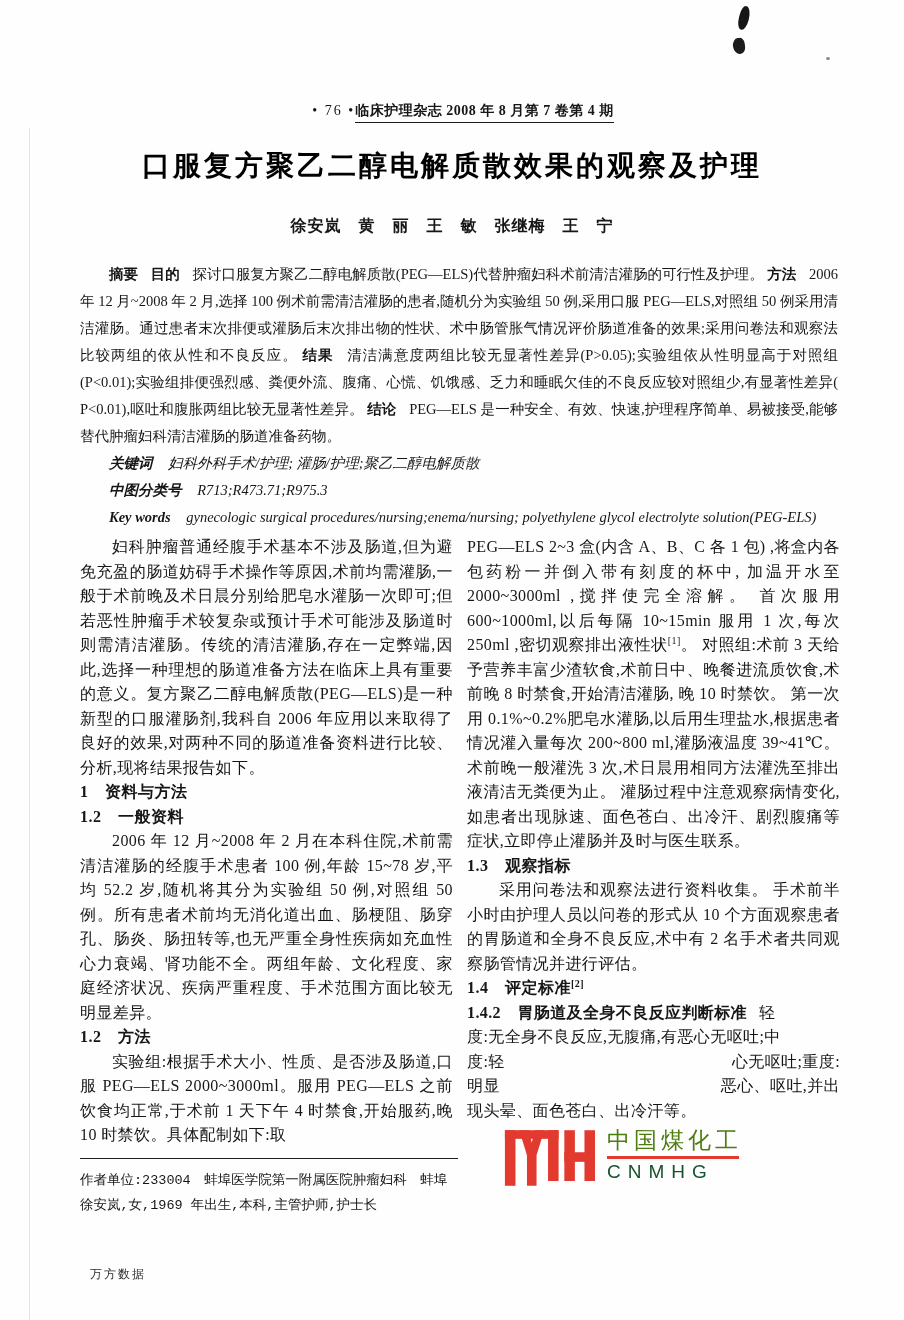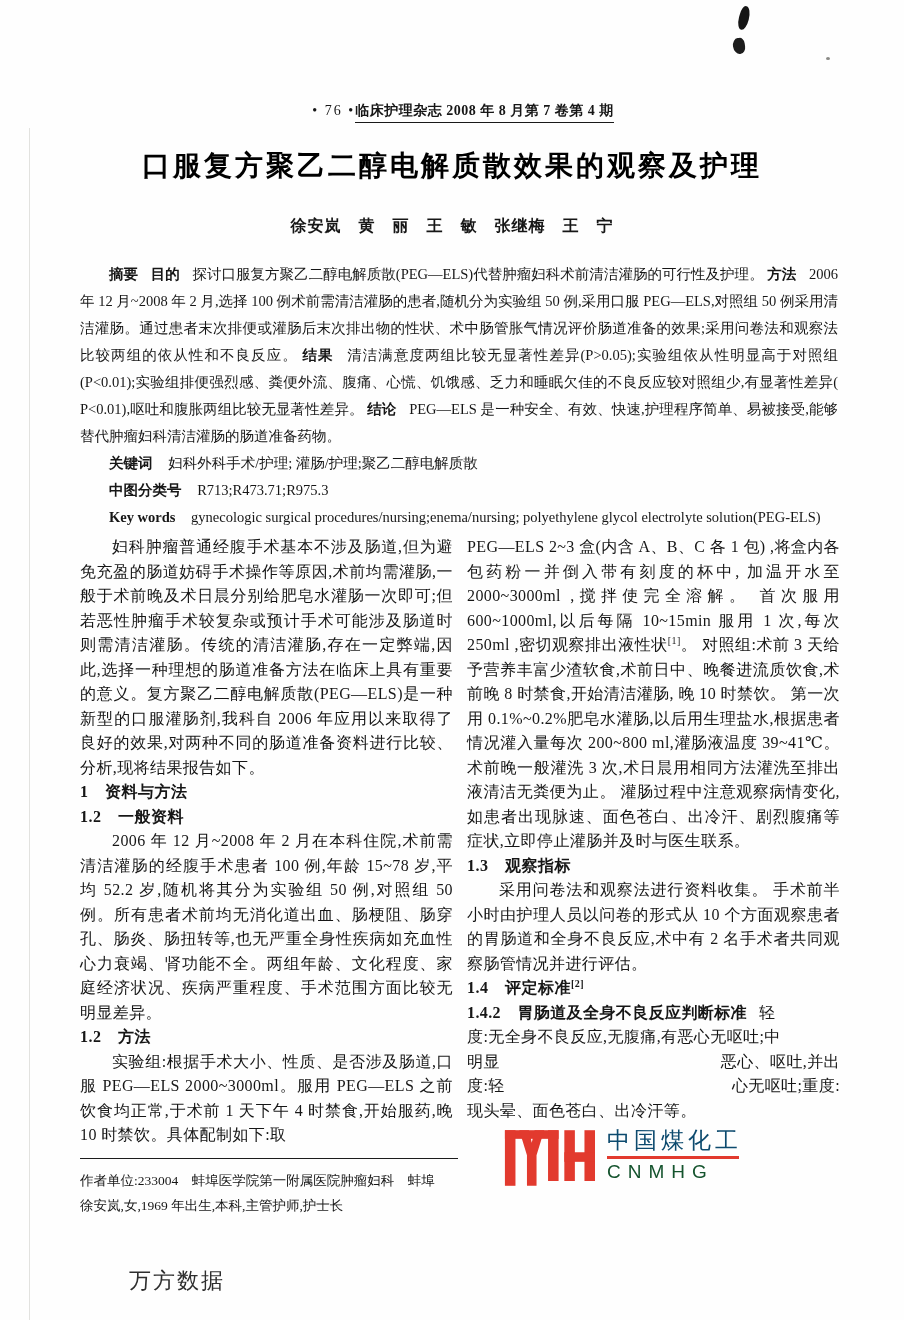--- a/index.html
+++ b/index.html
@@ -25,49 +25,49 @@
 
   .art-title{position:absolute;left:0;right:0;top:147px;text-align:center;font-size:28px;font-weight:bold;letter-spacing:3px;color:#000;}
   .authors{position:absolute;left:0;right:0;top:216px;text-align:center;font-size:16px;font-weight:bold;letter-spacing:1px;}
 
   
   .abs{position:absolute;left:80px;width:758px;top:261px;font-size:14.5px;line-height:27px;text-align:justify;}
   .abs p{margin:0;text-indent:2em;}
   .ab-label{font-weight:bold;}
   .gap-r{margin-right:9px;}
   .gap-l{}
-  .meta-line{padding-left:29px;}
+  .meta-line{padding-left:29px;font-style:italic;}
   .meta-line .lab{font-weight:bold;margin-right:12px;}
   .kw-en{font-family:"Liberation Serif",serif;}
 
   
   .cols{position:absolute;left:80px;top:511px;width:760px;display:flex;justify-content:space-between;}
   .col{width:373px;font-size:16px;line-height:24.5px;text-align:justify;letter-spacing:0.4px;margin-top:24px;}
   .col p{margin:0;}
   .col p.ind{text-indent:2em;}
   .col h3{margin:0;font-size:16px;line-height:24.5px;font-weight:bold;letter-spacing:0.5px;}
   sup{font-size:10px;line-height:0;}
   .runin{font-weight:bold;margin-right:12px;}
 
   
   .wline{display:flex;line-height:24.5px;white-space:nowrap;}
   .wline .gp{flex:1;}
 
   
   .footnote{position:absolute;left:80px;top:1158px;width:378px;border-top:1.5px solid #1c1c1c;padding-top:9px;font-size:13.5px;line-height:25px;}
-  .footnote p{margin:0;}
+  .footnote p{margin:0;font-family:Liberation Mono, monospace;}
 
   
   .wm{position:absolute;left:503px;top:1127px;display:flex;align-items:flex-start;}
   .wm-text{margin-left:12px;}
-  .wm-name{font-family:"Liberation Sans","DejaVu Sans",sans-serif;font-size:23px;color:#0c4a6e;letter-spacing:4px;line-height:26px;white-space:nowrap;}
+  .wm-name{font-family:"Liberation Sans","DejaVu Sans",sans-serif;font-size:23px;color:#4d7c0f;letter-spacing:4px;line-height:26px;white-space:nowrap;}
   .wm-rule{height:3px;background:#e23a2e;margin:3px 0 3px 0;width:132px;}
   .wm-sub{font-family:"Liberation Sans","DejaVu Sans",sans-serif;font-size:19px;color:#14532d;letter-spacing:7px;line-height:20px;}
 
-  .wanfang{position:absolute;left:90px;top:1266px;font-family:"Liberation Sans","DejaVu Sans",sans-serif;font-size:22px;color:#2e2e2e;letter-spacing:2px;margin-left:39px;}
+  .wanfang{position:absolute;left:90px;top:1266px;font-family:"Liberation Sans","DejaVu Sans",sans-serif;font-size:12px;color:#2e2e2e;letter-spacing:2px;}
 </style>
 </head>
 <body>
 
 <div class="page">
 
   <div class="edge-line"></div>
   <div class="blot1"></div>
   <div class="blot2"></div>
   <div class="speck"></div>
@@ -124,28 +124,28 @@
       <h3><span>1.4　评定标准</span><sup>[2]</sup></h3>
       <div>
         <div class="wline">
             <span class="runin">1.4.2　胃肠道及全身不良反应判断标准</span>
             <span>轻</span>
           </div>
         <div class="wline">
             <span>度:无全身不良反应,无腹痛,有恶心无呕吐;中</span>
           </div>
         <div class="wline">
+            <span>度:轻</span>
+            <span class="gp"></span>
+            <span>心无呕吐;重度:</span>
+          </div>
+        <div class="wline">
             <span>明显</span>
             <span class="gp"></span>
             <span>恶心、呕吐,并出</span>
-          </div>
-        <div class="wline">
-            <span>度:轻</span>
-            <span class="gp"></span>
-            <span>心无呕吐;重度:</span>
           </div>
         <div class="wline">
             <span>现头晕、面色苍白、出冷汗等。</span>
           </div>
       </div>
     </div>
 
   </div>
 
   <div class="footnote">

